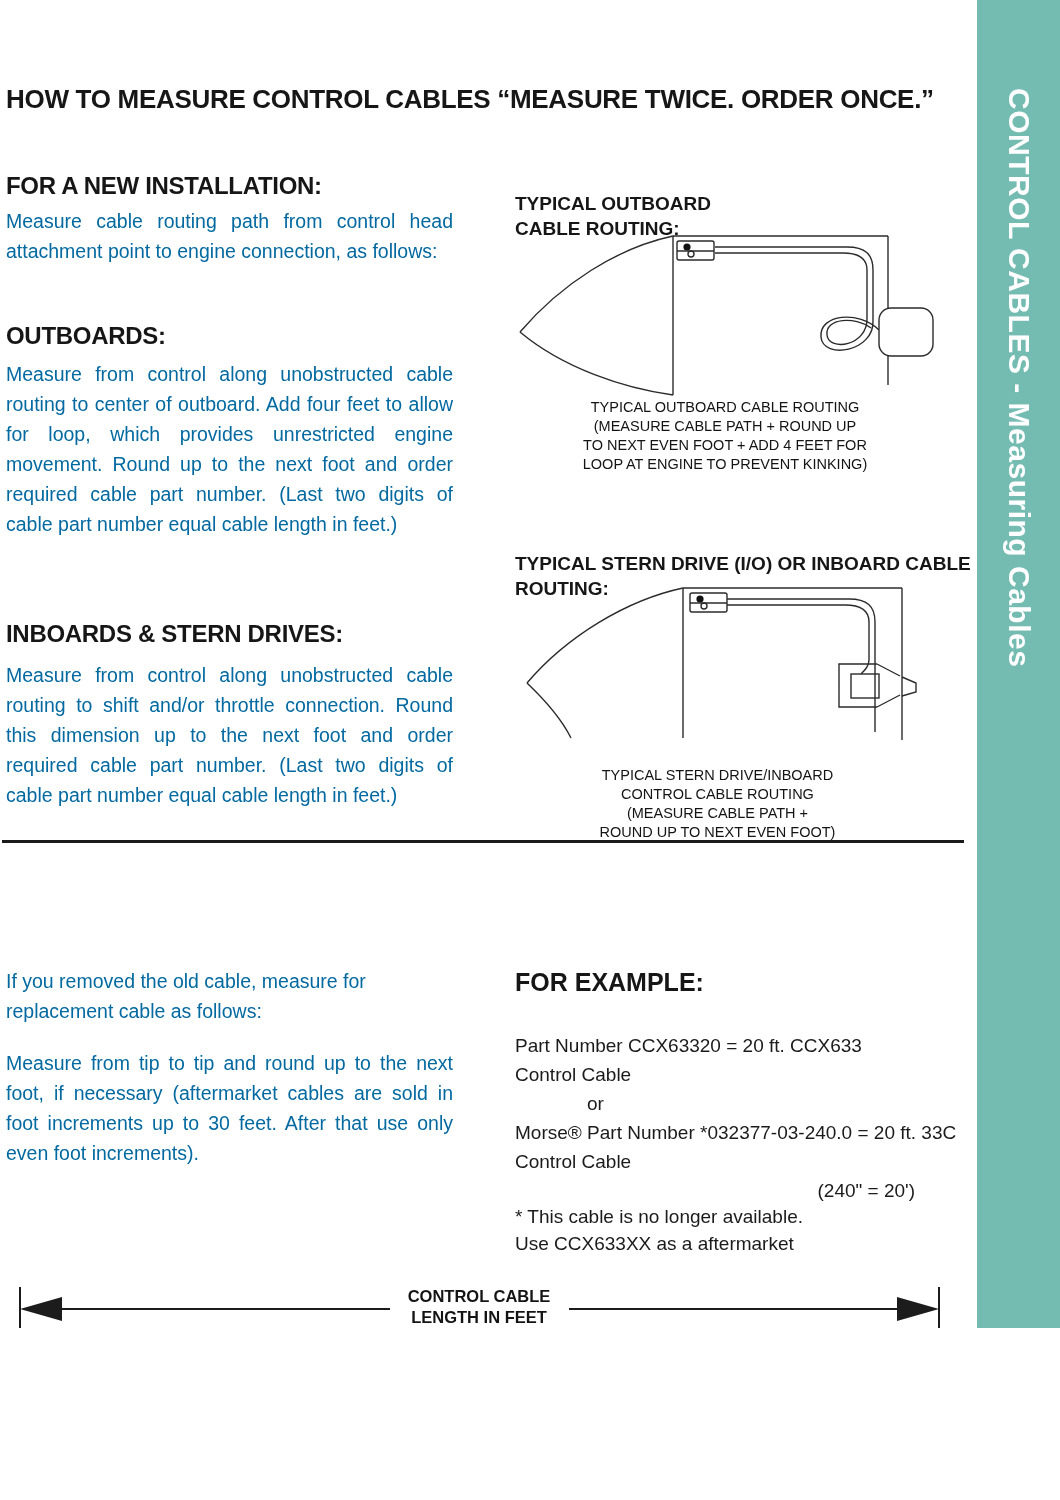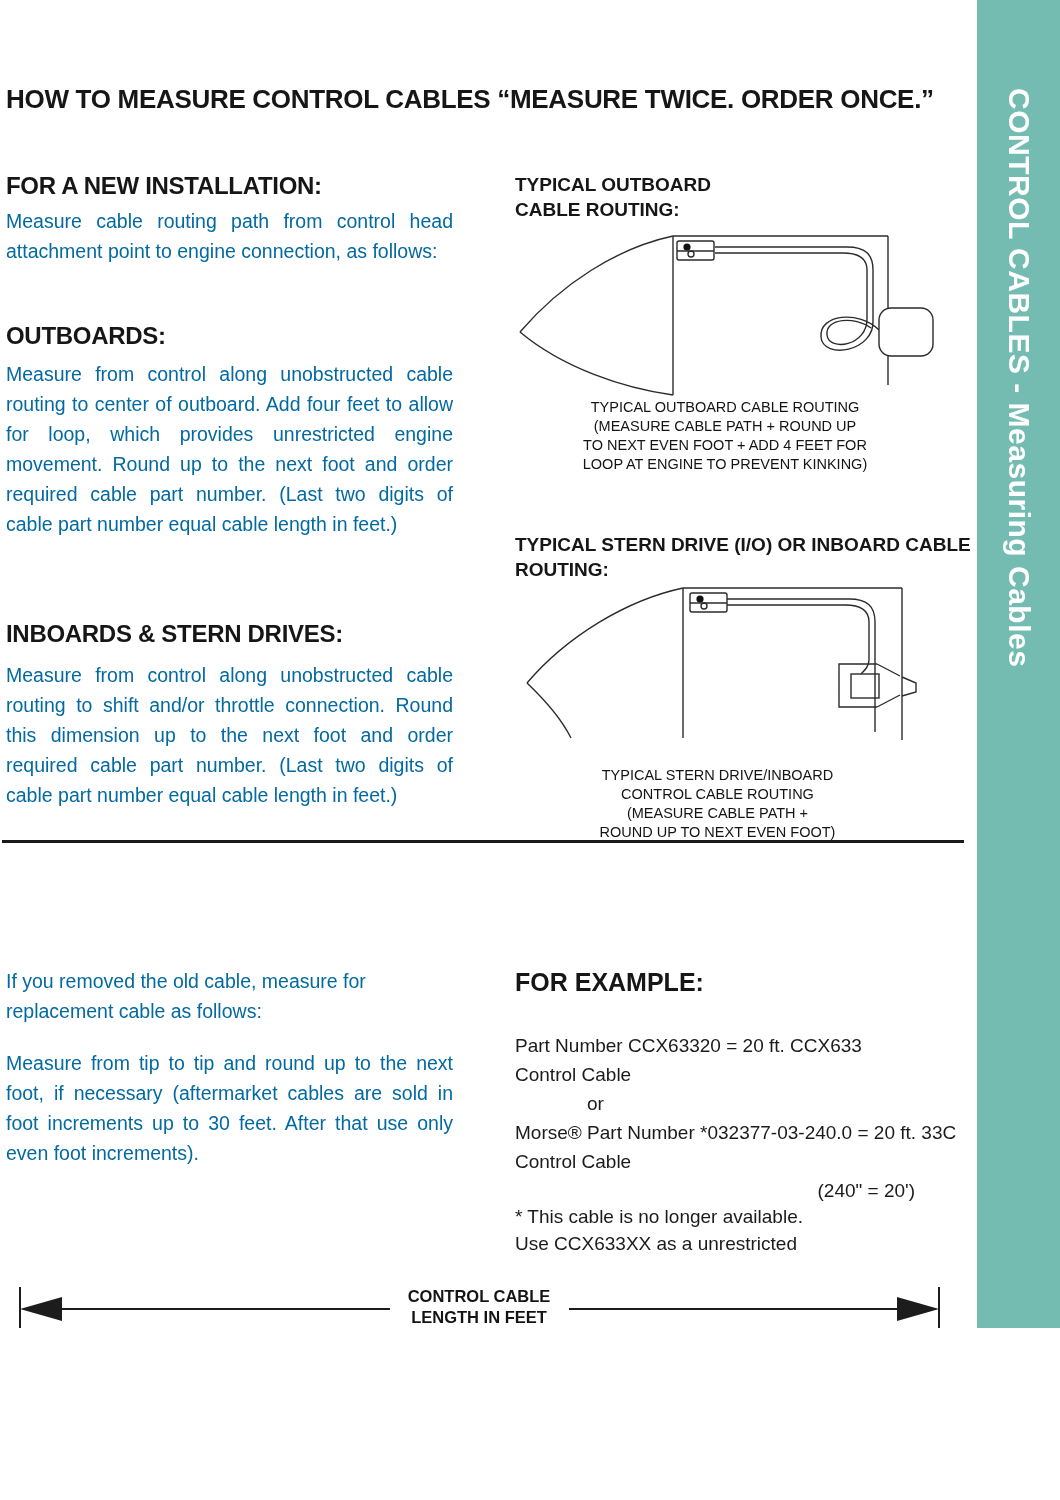--- a/index.html
+++ b/index.html
@@ -12,21 +12,21 @@
     left:6px; top:84px; width:960px;
     font-size:26px; font-weight:bold; letter-spacing:-0.3px; color:#161616;
   }
   .sec-heading {
     font-size:24px; font-weight:bold; color:#161616; letter-spacing:-0.3px;
   }
   .body-text {
     width:447px; font-size:19.5px; line-height:30px; text-align:justify; color:#0369a1;
   }
   .diagram-heading {
-    font-size:19px; font-weight:bold; line-height:25px; color:#161616; white-space:pre-line;
+    font-size:19px; font-weight:bold; line-height:25px; color:#161616; white-space:pre-line;margin-top:19px;
   }
   .caption {
     font-size:14.5px; line-height:19px; text-align:center; white-space:pre-line; color:#141414;
   }
   .divider { left:2px; top:840px; width:962px; height:3px; background:#1a1a1a; }
   .example-heading { font-size:25px; font-weight:bold; color:#161616; }
   .example-line { font-size:19px; line-height:22px; white-space:nowrap; color:#1b1b1b; }
   .ex-or { padding-left:72px; }
   .ex-right { width:400px; text-align:right; }
   .cable-label {
@@ -126,21 +126,21 @@
   <div class="abs body-text" style="left:6px; top:1048px;">Measure from tip to tip and round up to the next foot, if necessary (aftermarket cables are sold in foot increments up to 30 feet. After that use only even foot increments).</div>
 
   <div class="abs example-heading" style="left:515px; top:968px;">FOR EXAMPLE:</div>
   <div class="abs example-line" style="left:515px; top:1035px;">Part Number CCX63320 = 20 ft. CCX633</div>
   <div class="abs example-line" style="left:515px; top:1064px;">Control Cable</div>
   <div class="abs example-line ex-or" style="left:515px; top:1093px;">or</div>
   <div class="abs example-line" style="left:515px; top:1122px;">Morse® Part Number *032377-03-240.0 = 20 ft. 33C</div>
   <div class="abs example-line" style="left:515px; top:1151px;">Control Cable</div>
   <div class="abs example-line ex-right" style="left:515px; top:1180px;">(240" = 20')</div>
   <div class="abs example-line" style="left:515px; top:1206px;">* This cable is no longer available.</div>
-  <div class="abs example-line" style="left:515px; top:1233px;">Use CCX633XX as a unrestricted</div>
+  <div class="abs example-line" style="left:515px; top:1233px;">Use CCX633XX as a aftermarket</div>
 
   <svg class="abs" style="left:12px; top:1283px;" width="935" height="95" viewBox="0 0 935 95">
     <g stroke="#1c1c1c" stroke-width="2" fill="none">
       <path d="M 8 4 L 8 62"></path>
       <path d="M 927 4 L 927 62"></path>
       <path d="M 50 26 L 378 26"></path>
       <path d="M 557 26 L 885 26"></path>
     </g>
     <polygon points="8,26 50,14 50,38" fill="#1c1c1c"></polygon>
     <polygon points="927,26 885,14 885,38" fill="#1c1c1c"></polygon>

